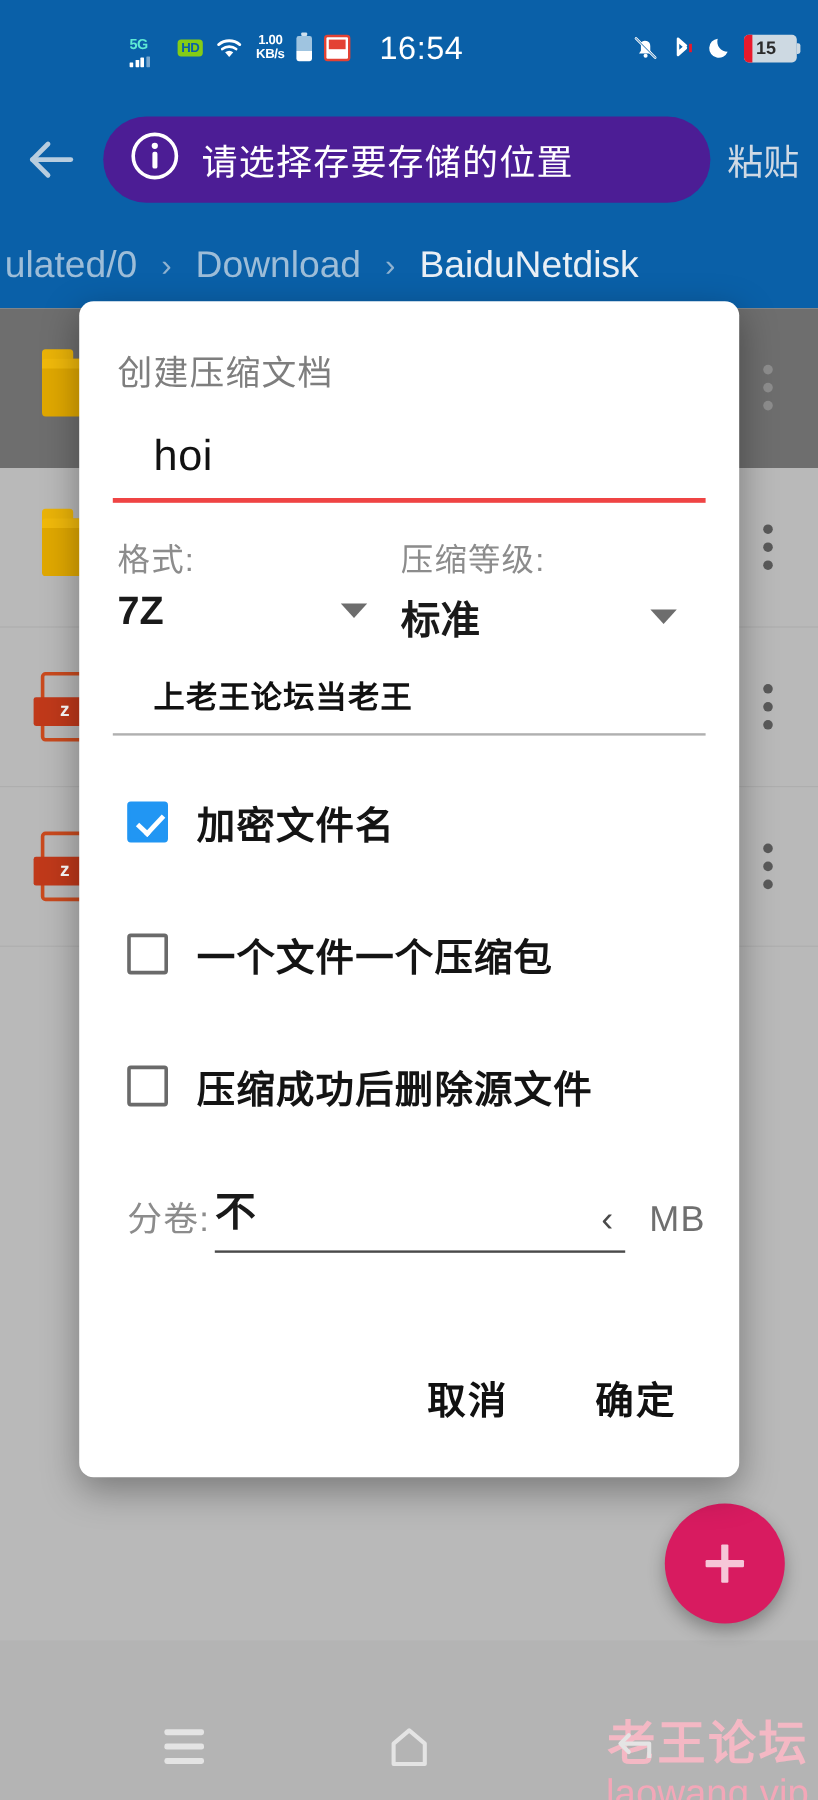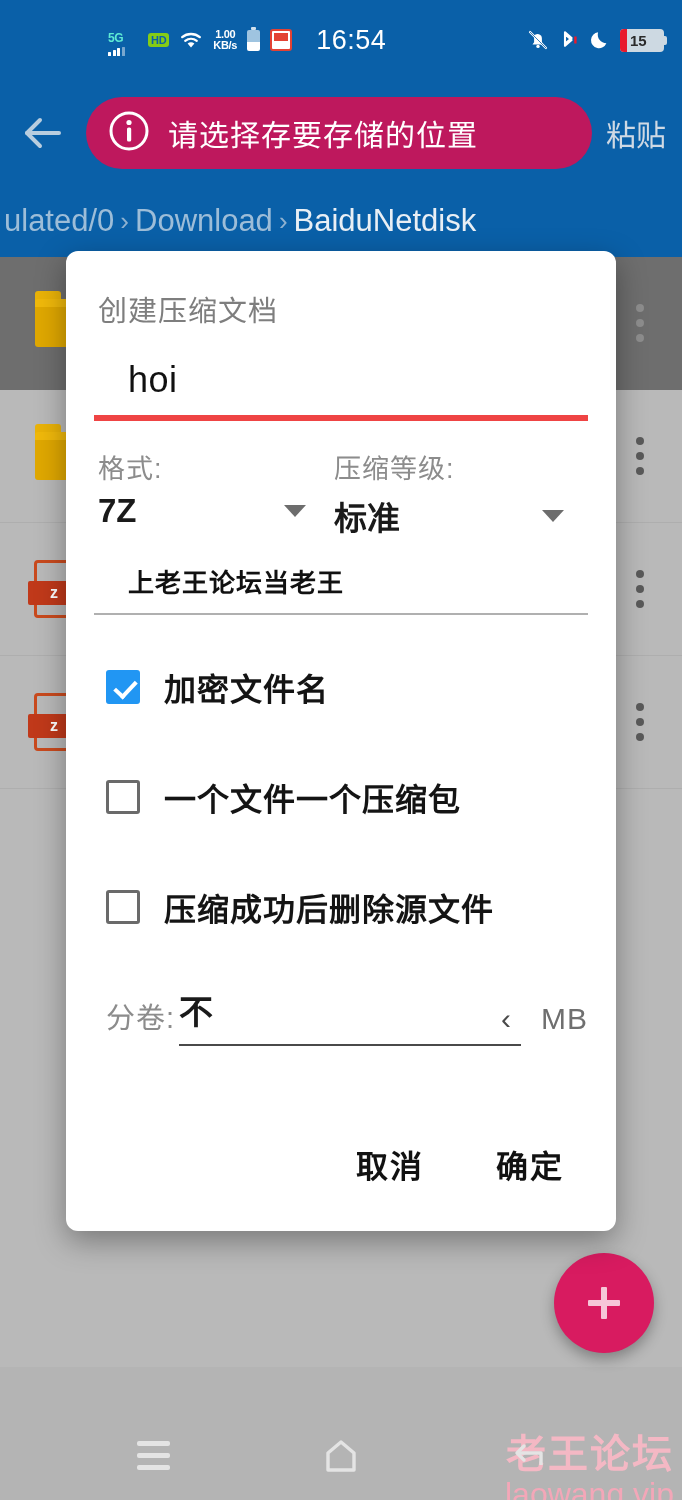--- a/index.html
+++ b/index.html
@@ -91,41 +91,41 @@
   #app-bar {
     position:absolute; top:80px; left:0;
     width:682px; height:105px;
     background:#0a60a8;
     display:flex; align-items:center;
   }
   #back-btn { width:86px; display:flex; align-items:center; justify-content:center; }
   #info-pill {
     flex:1;
     height:72px;
-    background:#be185d;
+    background:#4c1d95;
     border-radius:36px;
     display:flex; align-items:center;
     padding:0 22px;
     gap:18px;
     margin-right:10px;
   }
   #info-pill-text { color:#fff; font-size:30px; letter-spacing:1px; white-space:nowrap; }
   #paste-btn {
     color:#cfd9e4; font-size:30px; font-weight:500;
     padding:0 16px 0 4px; white-space:nowrap;
   }
 
   
   #breadcrumb {
     position:absolute; top:185px; left:0;
     width:682px; height:72px;
     background:#0a60a8;
     display:flex; align-items:center;
     padding-left:4px;
-    gap:6px;
+    gap:20px;
     overflow:hidden;
   }
   .crumb { font-size:31px; color:#9dbdd8; white-space:nowrap; }
   .crumb.current { color:#e9eff5; }
   .crumb-sep { font-size:26px; color:#8fb2d0; }
 
   
   #file-list {
     position:absolute; top:257px; left:0;
     width:682px; height:1110px;
@@ -217,21 +217,21 @@
     padding:0 28px;
     display:flex; flex-direction:column;
   }
   #dialog-title {
     font-size:29px; color:#7e7e7e;
     margin-top:36px; margin-left:4px;
     letter-spacing:1px;
   }
   .field {
     margin-top:30px;
-    border-bottom:6px solid #ef4444;
+    border-bottom:4px solid #ef4444;
     padding:0 0 14px 34px;
   }
   #archive-name { font-size:36px; color:#111; letter-spacing:0.5px; }
   #archive-password { font-size:26px; color:#111; font-weight:600; letter-spacing:1px; }
   #selects-row { display:flex; margin-top:26px; }
   .select-col { flex:1; }
   .select-col:first-child { flex:0 0 236px; }
   .select-label { font-size:27px; color:#8c8c8c; padding-left:4px; letter-spacing:1px; }
   .select-value-row {
     display:flex; align-items:center; justify-content:space-between;

